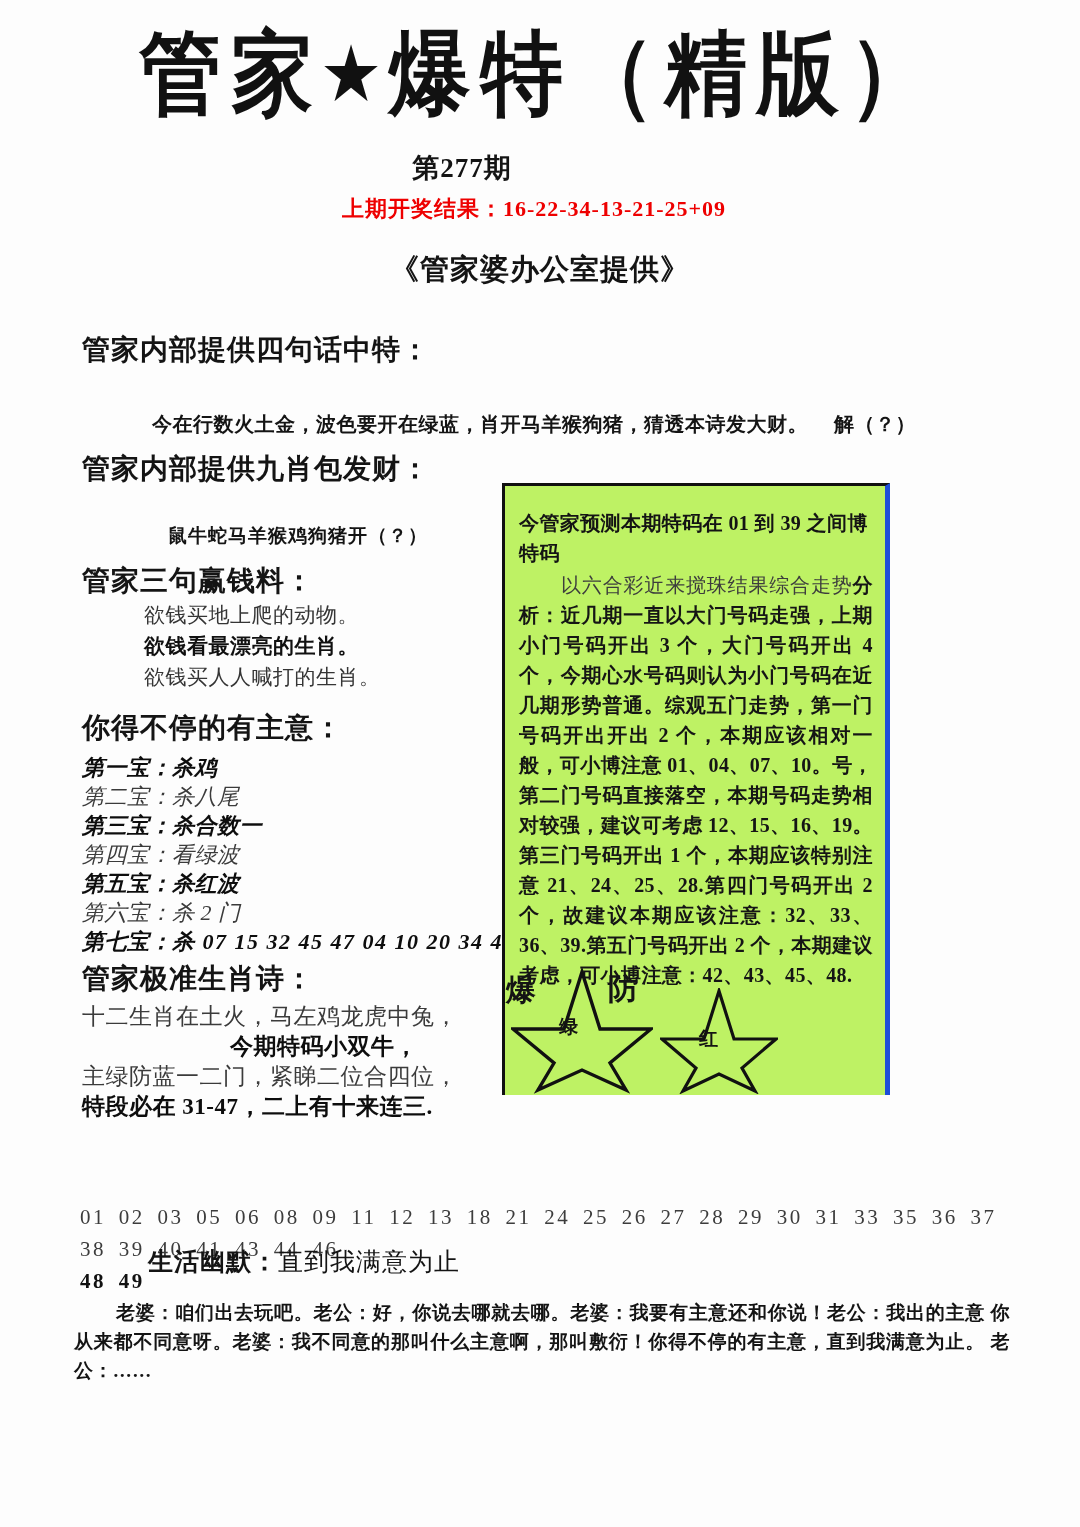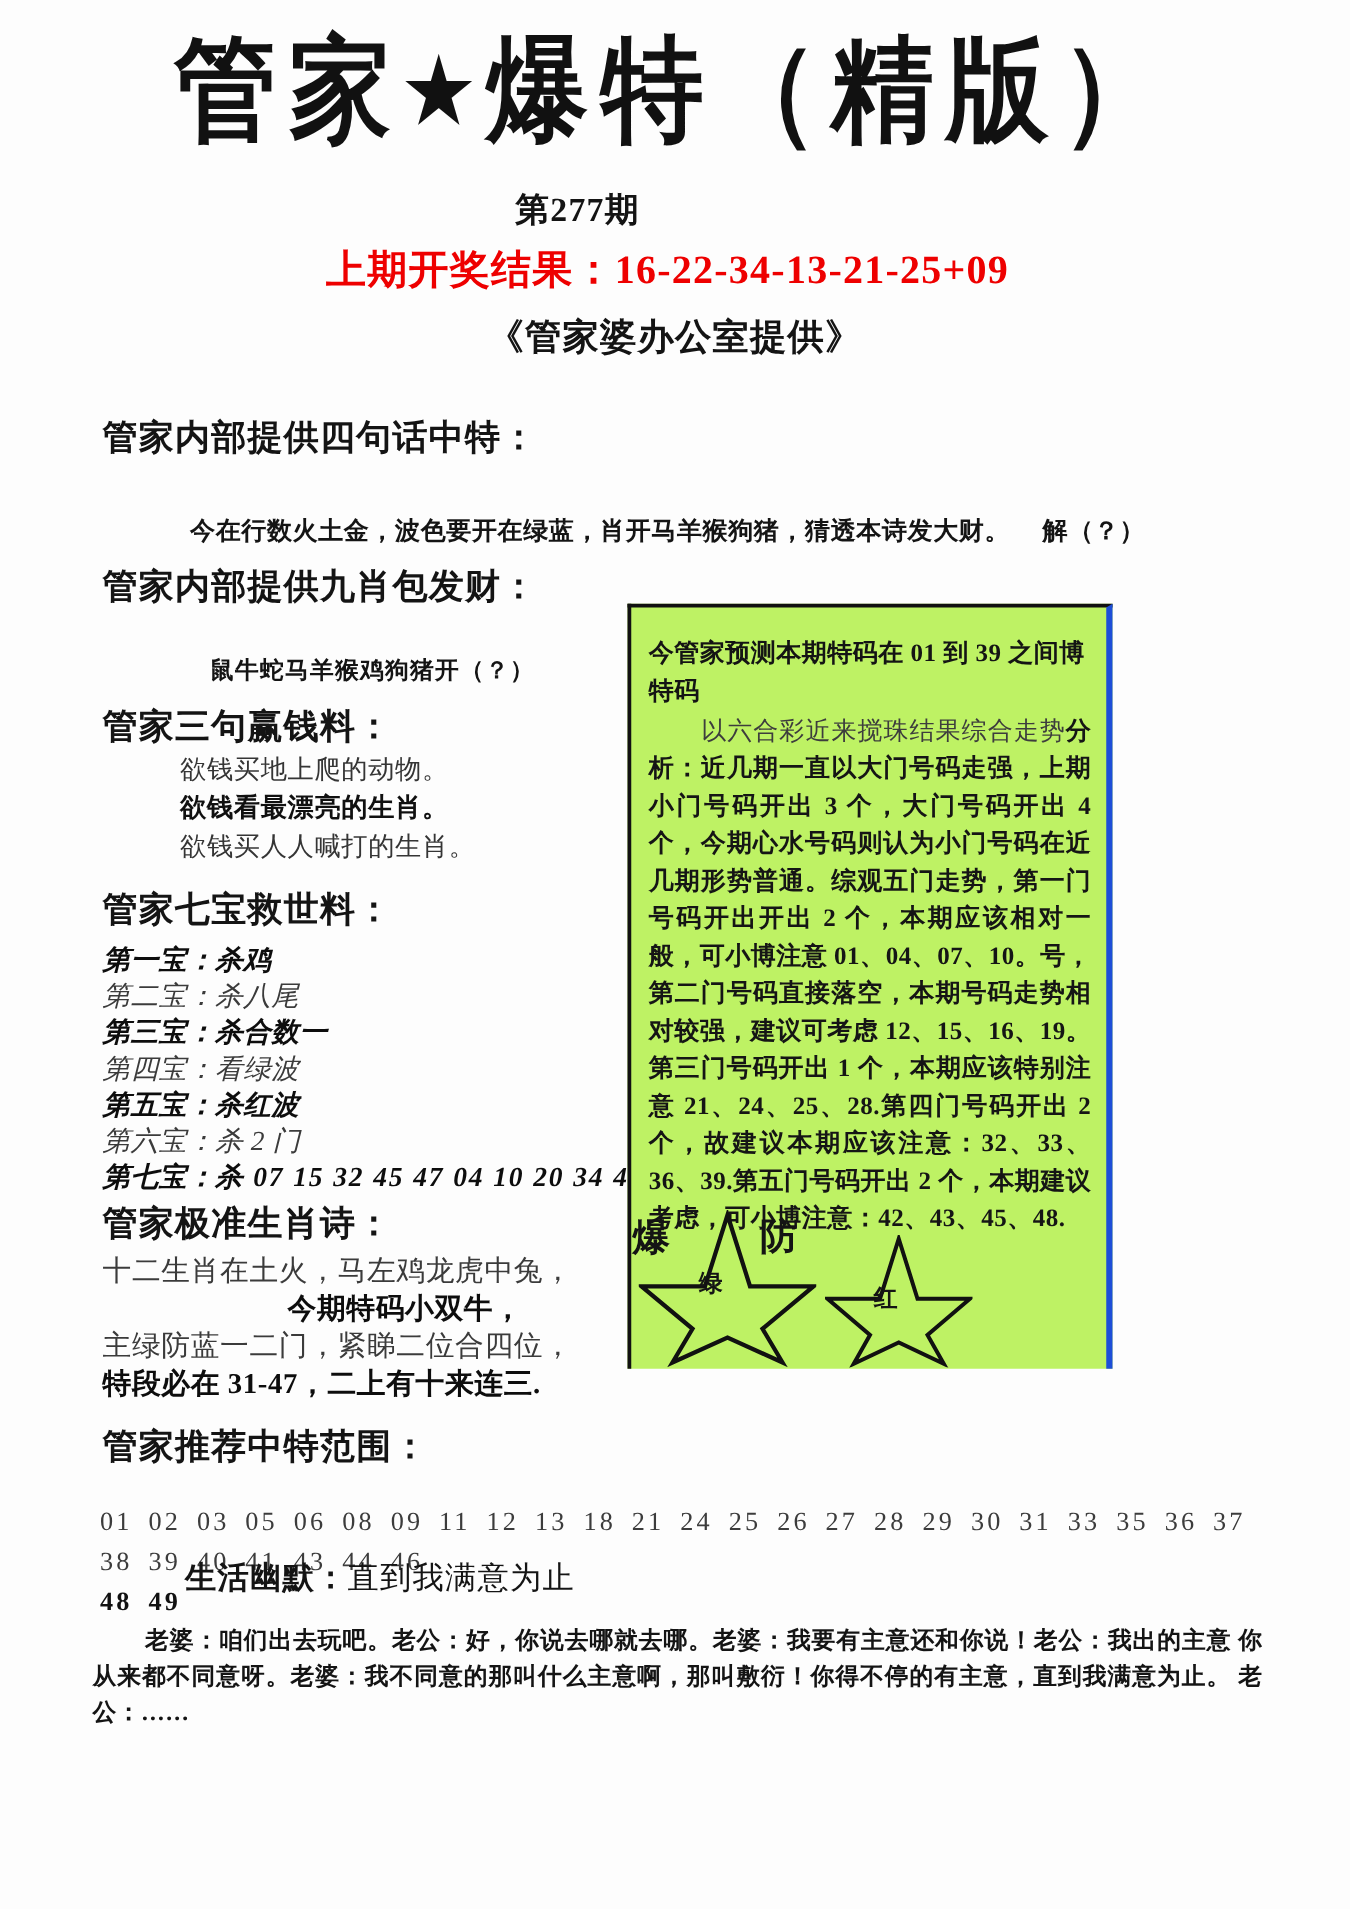--- a/index.html
+++ b/index.html
@@ -51,21 +51,21 @@
     font-weight: bold;
     letter-spacing: 1px;
   }
 
   .draw-result {
     position: absolute;
     top: 194px;
     left: 0;
     width: 1068px;
     text-align: center;
-    font-size: 32px;
+    font-size: 22px;
     font-weight: bold;
     color: #ee0000;
     letter-spacing: 1px;
   }
 
   .office-line {
     position: absolute;
     top: 250px;
     left: 0;
     width: 1080px;
@@ -251,40 +251,39 @@
   <div class="sec-head" style="top:450px">管家内部提供九肖包发财：</div>
   <div class="nine-zodiac">鼠牛蛇马羊猴鸡狗猪开（？）</div>
 
   <div class="sec-head" style="top:562px">管家三句赢钱料：</div>
   <div class="three-lines">
     <div class="n">欲钱买地上爬的动物。</div>
     <div class="b">欲钱看最漂亮的生肖。</div>
     <div class="n">欲钱买人人喊打的生肖。</div>
   </div>
 
-  <div class="sec-head" style="top:709px">管家七宝救世料：</div>
+  <div class="sec-head" style="top:709px">你得不停的有主意：</div>
   <div class="treasures">
     <div class="b"><span>第一宝：</span><span>杀鸡</span></div>
     <div class="n"><span>第二宝：</span><span>杀八尾</span></div>
     <div class="b"><span>第三宝：</span><span>杀合数一</span></div>
     <div class="n"><span>第四宝：</span><span>看绿波</span></div>
     <div class="b"><span>第五宝：</span><span>杀红波</span></div>
     <div class="n"><span>第六宝：</span><span>杀 2 门</span></div>
     <div class="b"><span>第七宝：</span><span class="nums">杀 07 15 32 45 47 04 10 20 34 42</span></div>
   </div>
 
   <div class="sec-head" style="top:960px">管家极准生肖诗：</div>
   <div class="zodiac-poem">
     <div class="n">十二生肖在土火，马左鸡龙虎中兔，</div>
     <div class="b indent">今期特码小双牛，</div>
     <div class="n">主绿防蓝一二门，紧睇二位合四位，</div>
     <div class="b">特段必在 31-47，二上有十来连三.</div>
   </div>
 
-  <div class="sec-head" style="top:1138px">管家推荐中特范围：</div>
   <div class="range-nums">
     <span>01 02 03 05 06 08 09 11 12 13 18 21 24 25 26 27 28 29 30 31 33 35 36 37 38 39 40 41 43 44 46</span>
     <span class="second"><b>48 49</b></span>
   </div>
 
   <div class="humor-title">
     <span class="lead">生活幽默：</span><span>直到我满意为止</span>
   </div>
   <div class="humor-body">
     <span class="indent1">老婆：咱们出去玩吧。老公：好，你说去哪就去哪。老婆：我要有主意还和你说！老公：我出的主意</span>

